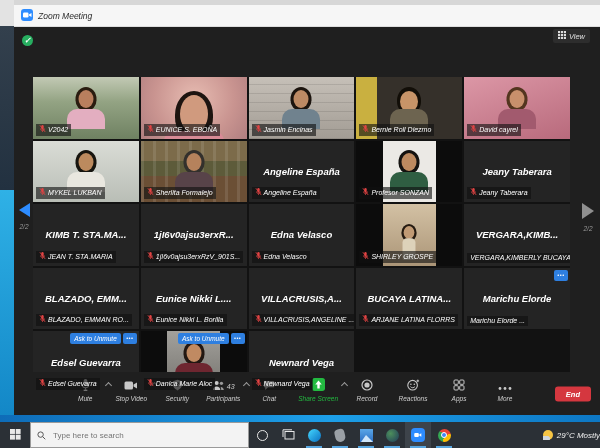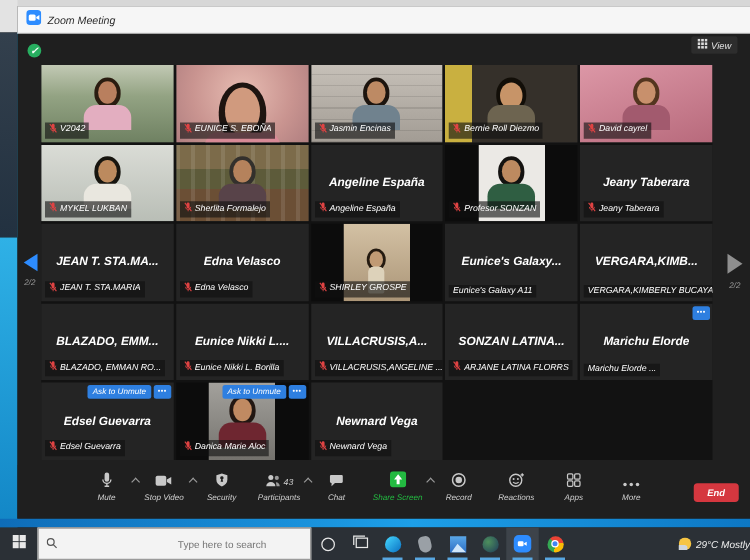--- a/index.html
+++ b/index.html
@@ -18,21 +18,21 @@
   
   .zwindow{position:absolute;left:14px;top:5px;width:586px;height:410px;display:flex;flex-direction:column;font-style:italic;}
   .titlebar{height:21px;background:#f6f6f6;border-bottom:1px solid #dedede;display:flex;align-items:center;gap:5px;padding-left:7px;flex:none;}
   .titlebar .wtitle{font-size:8.5px;color:#2b2b2b;}
   .zcontent{flex:1;background:#1f1f1f;position:relative;overflow:hidden;}
 
   .shield-badge{position:absolute;left:8px;top:8px;width:11px;height:11px;border-radius:50%;background:#27ae60;color:#fff;font-size:8px;line-height:11px;text-align:center;font-weight:bold;}
   .view-btn{position:absolute;right:10px;top:2px;display:flex;align-items:center;gap:3px;background:#2d2d2d;border-radius:2px;padding:2px 5px;color:#e0e0e0;font-size:7.5px;}
 
   
-  .grid{position:absolute;left:19px;top:25px;width:537px;height:316px;display:grid;grid-template-columns:repeat(5,1fr);grid-template-rows:repeat(5,1fr);gap:2px;background:#121212;}
+  .grid{position:absolute;left:19px;top:50px;width:537px;height:316px;display:grid;grid-template-columns:repeat(5,1fr);grid-template-rows:repeat(5,1fr);gap:2px;background:#121212;}
   .tile{position:relative;background:#242424;overflow:hidden;}
   .tile.black{background:#0c0c0c;}
   .video{position:absolute;inset:0;overflow:hidden;}
   .video.pillar{left:25%;width:50%;}
   .center-name{display:flex;align-items:center;justify-content:center;height:100%;padding:0 6px;font-size:9.5px;font-weight:bold;color:#fff;text-align:center;white-space:nowrap;overflow:hidden;}
   .tile-label{position:absolute;left:3px;bottom:3px;max-width:94%;display:flex;align-items:center;gap:2px;background:rgba(16,16,16,.62);color:#fff;font-size:7px;line-height:10px;padding:0 3px;white-space:nowrap;overflow:hidden;z-index:4;}
   .ask-btn{position:absolute;top:2px;right:18px;background:#2e7fe0;color:#fff;font-size:6.5px;line-height:11px;padding:0 4px;border-radius:2px;z-index:5;}
   .more-btn{position:absolute;top:2px;right:2px;width:14px;background:#2e7fe0;color:#fff;font-size:5.5px;line-height:11px;text-align:center;border-radius:2px;z-index:5;letter-spacing:.5px;}
 
   
@@ -89,21 +89,21 @@
   .tb-item.green .tb-label{color:#23BA41;}
   .tb-count{font-size:7px;color:#cfcfcf;}
   .caret{position:absolute;top:4px;right:-3px;width:4px;height:4px;border-left:1.2px solid #9a9a9a;border-top:1.2px solid #9a9a9a;transform:rotate(45deg);}
   .end-btn{position:absolute;right:9px;top:50%;transform:translateY(-50%);background:#d5373f;color:#fff;font-size:7.5px;font-weight:bold;padding:3px 11px;border-radius:3px;}
 
   
   .desktop-strip{position:absolute;left:0;top:415px;width:600px;height:7px;background:linear-gradient(90deg,#0e6cb8,#1d9fe8 55%,#0d77c4);}
   .taskbar{position:absolute;left:0;top:422px;width:600px;height:26px;background:#2b3036;display:flex;align-items:center;}
   .start-btn{width:30px;height:26px;display:flex;align-items:center;justify-content:center;}
   .search-box{width:205px;height:24px;background:#f3f3f3;border:1px solid #9a9a9a;display:flex;align-items:center;gap:5px;padding:0 6px;}
-  .search-box input{border:none;outline:none;background:transparent;font-size:8px;color:#444;width:160px;font-family:"Liberation Sans",sans-serif;text-align:right;}
+  .search-box input{border:none;outline:none;background:transparent;font-size:8px;color:#444;width:160px;font-family:"Liberation Sans",sans-serif;}
   .tb-icon-slot{position:relative;width:26px;height:26px;display:flex;align-items:center;justify-content:center;}
   .tb-icon-slot.active{background:#3d434a;}
   .open-ul{position:absolute;bottom:0;left:5px;right:5px;height:2px;background:#58a6e0;}
   .cortana-circle{width:9px;height:9px;border:1.4px solid #e8e8e8;border-radius:50%;}
   .edge-ball{width:13px;height:13px;border-radius:50%;background:linear-gradient(135deg,#45d8ff,#0a6fc2);}
   .phone-blob{width:10px;height:13px;border-radius:4px 4px 5px 5px;background:#9aa0a6;transform:rotate(-14deg);}
   .photos-sq{width:13px;height:13px;background:linear-gradient(180deg,#5aa7e8,#2d6fc4);position:relative;overflow:hidden;}
   .photos-sq:after{content:"";position:absolute;left:1px;bottom:0;border-left:5px solid transparent;border-right:7px solid transparent;border-bottom:7px solid #cfe6fa;}
   .globe-ball{width:13px;height:13px;border-radius:50%;background:radial-gradient(circle at 35% 35%,#4d8f5c,#1e3a5a);}
   .zoom-sq{width:14px;height:14px;border-radius:4px;background:#2D8CFF;display:flex;align-items:center;justify-content:center;}
@@ -324,29 +324,41 @@
               <span><svg viewBox="0 0 12 14" width="7" height="9">
                   <path d="M6 1a2 2 0 0 1 2 2v4a2 2 0 0 1-4 0V3a2 2 0 0 1 2-2z" fill="#e04343"></path>
                   <path d="M2.5 7a3.5 3.5 0 0 0 7 0" fill="none" stroke="#e04343" stroke-width="1.2"></path>
                   <path d="M6 10.5V13" stroke="#e04343" stroke-width="1.2"></path>
                   <path d="M1.5 1.5 10.5 12.8" stroke="#e04343" stroke-width="1.5"></path>
                 </svg></span>
               <span>Jeany Taberara</span>
             </div>
           </div>
           <div class="tile p10">
-            <div class="center-name">JEAN T. STA.MA...</div>
+            <div class="center-name">KIMB T. STA.MA...</div>
             <div class="tile-label">
               <span><svg viewBox="0 0 12 14" width="7" height="9">
                   <path d="M6 1a2 2 0 0 1 2 2v4a2 2 0 0 1-4 0V3a2 2 0 0 1 2-2z" fill="#e04343"></path>
                   <path d="M2.5 7a3.5 3.5 0 0 0 7 0" fill="none" stroke="#e04343" stroke-width="1.2"></path>
                   <path d="M6 10.5V13" stroke="#e04343" stroke-width="1.2"></path>
                   <path d="M1.5 1.5 10.5 12.8" stroke="#e04343" stroke-width="1.5"></path>
                 </svg></span>
               <span>JEAN T. STA.MARIA</span>
+            </div>
+          </div>
+          <div class="tile p11">
+            <div class="center-name">1jI6v0ajsu3erxR...</div>
+            <div class="tile-label">
+              <span><svg viewBox="0 0 12 14" width="7" height="9">
+                  <path d="M6 1a2 2 0 0 1 2 2v4a2 2 0 0 1-4 0V3a2 2 0 0 1 2-2z" fill="#e04343"></path>
+                  <path d="M2.5 7a3.5 3.5 0 0 0 7 0" fill="none" stroke="#e04343" stroke-width="1.2"></path>
+                  <path d="M6 10.5V13" stroke="#e04343" stroke-width="1.2"></path>
+                  <path d="M1.5 1.5 10.5 12.8" stroke="#e04343" stroke-width="1.5"></path>
+                </svg></span>
+              <span>1jI6v0ajsu3erxRzV_901S...</span>
             </div>
           </div>
           <div class="tile p12">
             <div class="center-name">Edna Velasco</div>
             <div class="tile-label">
               <span><svg viewBox="0 0 12 14" width="7" height="9">
                   <path d="M6 1a2 2 0 0 1 2 2v4a2 2 0 0 1-4 0V3a2 2 0 0 1 2-2z" fill="#e04343"></path>
                   <path d="M2.5 7a3.5 3.5 0 0 0 7 0" fill="none" stroke="#e04343" stroke-width="1.2"></path>
                   <path d="M6 10.5V13" stroke="#e04343" stroke-width="1.2"></path>
                   <path d="M1.5 1.5 10.5 12.8" stroke="#e04343" stroke-width="1.5"></path>
@@ -365,26 +377,20 @@
             <div class="tile-label">
               <span><svg viewBox="0 0 12 14" width="7" height="9">
                   <path d="M6 1a2 2 0 0 1 2 2v4a2 2 0 0 1-4 0V3a2 2 0 0 1 2-2z" fill="#e04343"></path>
                   <path d="M2.5 7a3.5 3.5 0 0 0 7 0" fill="none" stroke="#e04343" stroke-width="1.2"></path>
                   <path d="M6 10.5V13" stroke="#e04343" stroke-width="1.2"></path>
                   <path d="M1.5 1.5 10.5 12.8" stroke="#e04343" stroke-width="1.5"></path>
                 </svg></span>
               <span>SHIRLEY GROSPE</span>
             </div>
           </div>
-          <div class="tile p14">
-            <div class="center-name">Eunice's  Galaxy...</div>
-            <div class="tile-label">
-              <span>Eunice's Galaxy A11</span>
-            </div>
-          </div>
           <div class="tile p15">
             <div class="center-name">VERGARA,KIMB...</div>
             <div class="tile-label">
               <span>VERGARA,KIMBERLY BUCAYA</span>
             </div>
           </div>
           <div class="tile p16">
             <div class="center-name">BLAZADO,  EMM...</div>
             <div class="tile-label">
               <span><svg viewBox="0 0 12 14" width="7" height="9">
@@ -414,21 +420,21 @@
               <span><svg viewBox="0 0 12 14" width="7" height="9">
                   <path d="M6 1a2 2 0 0 1 2 2v4a2 2 0 0 1-4 0V3a2 2 0 0 1 2-2z" fill="#e04343"></path>
                   <path d="M2.5 7a3.5 3.5 0 0 0 7 0" fill="none" stroke="#e04343" stroke-width="1.2"></path>
                   <path d="M6 10.5V13" stroke="#e04343" stroke-width="1.2"></path>
                   <path d="M1.5 1.5 10.5 12.8" stroke="#e04343" stroke-width="1.5"></path>
                 </svg></span>
               <span>VILLACRUSIS,ANGELINE ...</span>
             </div>
           </div>
           <div class="tile p19">
-            <div class="center-name">SONZAN LATINA...</div>
+            <div class="center-name">BUCAYA LATINA...</div>
             <div class="tile-label">
               <span><svg viewBox="0 0 12 14" width="7" height="9">
                   <path d="M6 1a2 2 0 0 1 2 2v4a2 2 0 0 1-4 0V3a2 2 0 0 1 2-2z" fill="#e04343"></path>
                   <path d="M2.5 7a3.5 3.5 0 0 0 7 0" fill="none" stroke="#e04343" stroke-width="1.2"></path>
                   <path d="M6 10.5V13" stroke="#e04343" stroke-width="1.2"></path>
                   <path d="M1.5 1.5 10.5 12.8" stroke="#e04343" stroke-width="1.5"></path>
                 </svg></span>
               <span>ARJANE LATINA FLORRS</span>
             </div>
           </div>

